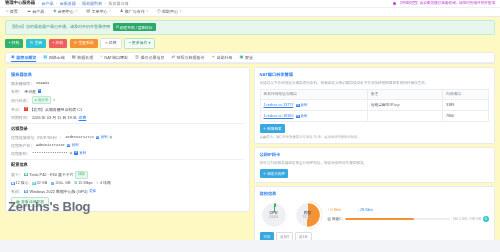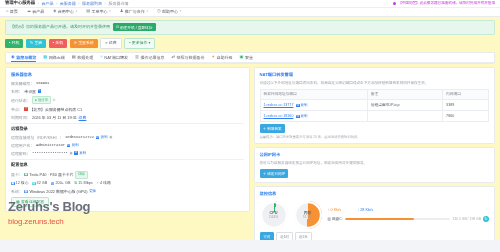--- a/index.html
+++ b/index.html
@@ -464,15 +464,14 @@
             <span class="mtab">近1时</span>
             <span class="mtab">近1天</span>
           </div>
         </div>
       </div>
     </div>
   </div>
 
   <div class="wm">
     <div class="w1">Zeruhs's Blog</div>
-    <div class="w2">blog.zeruns.tech</div>
   </div>
 </div>
 
 </body></html>

